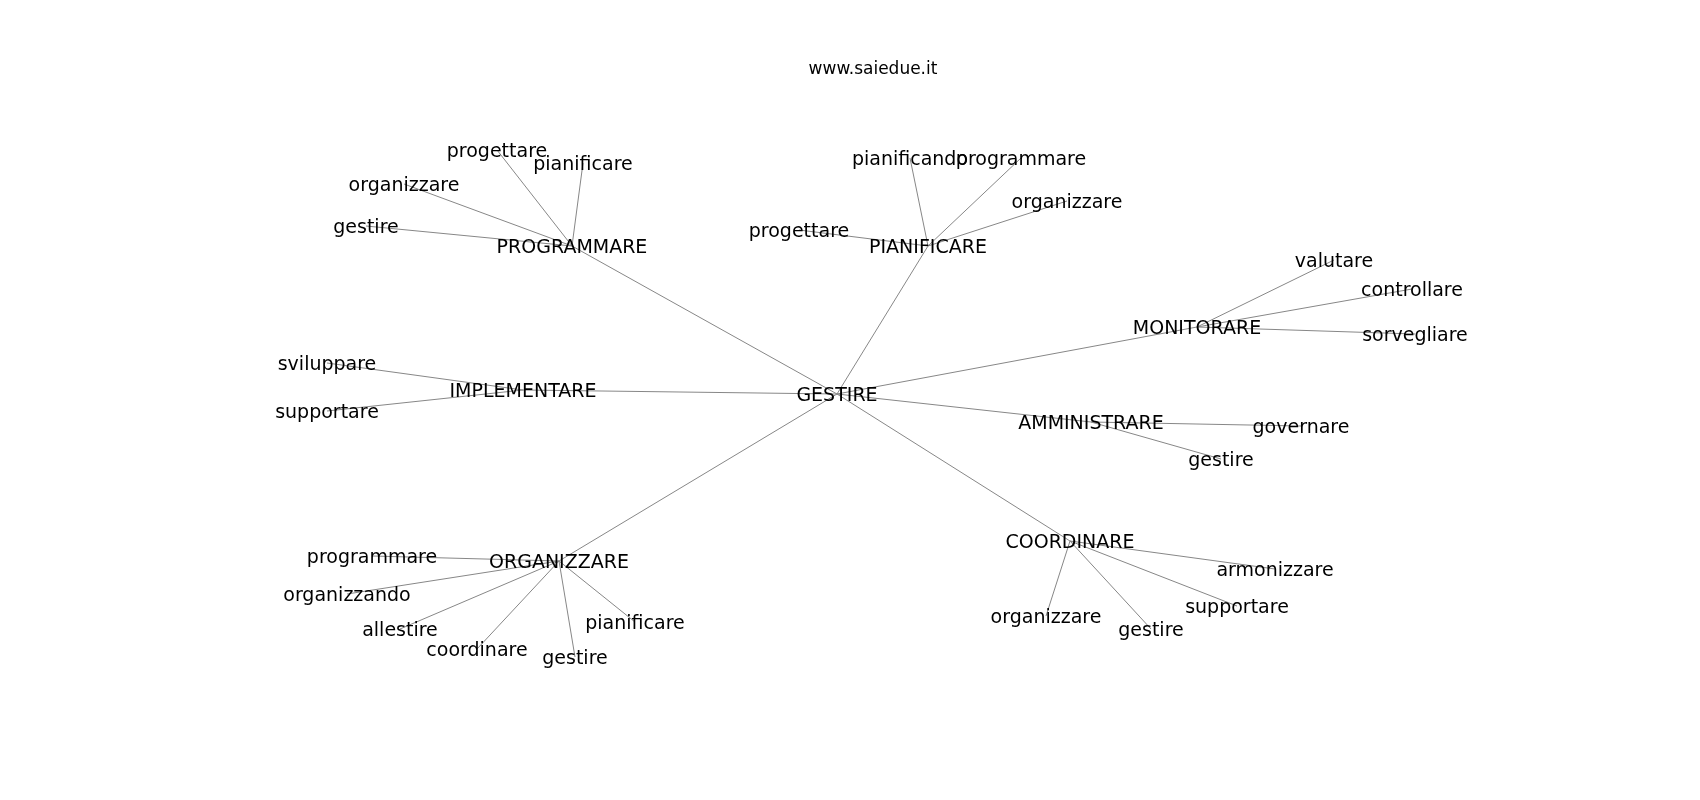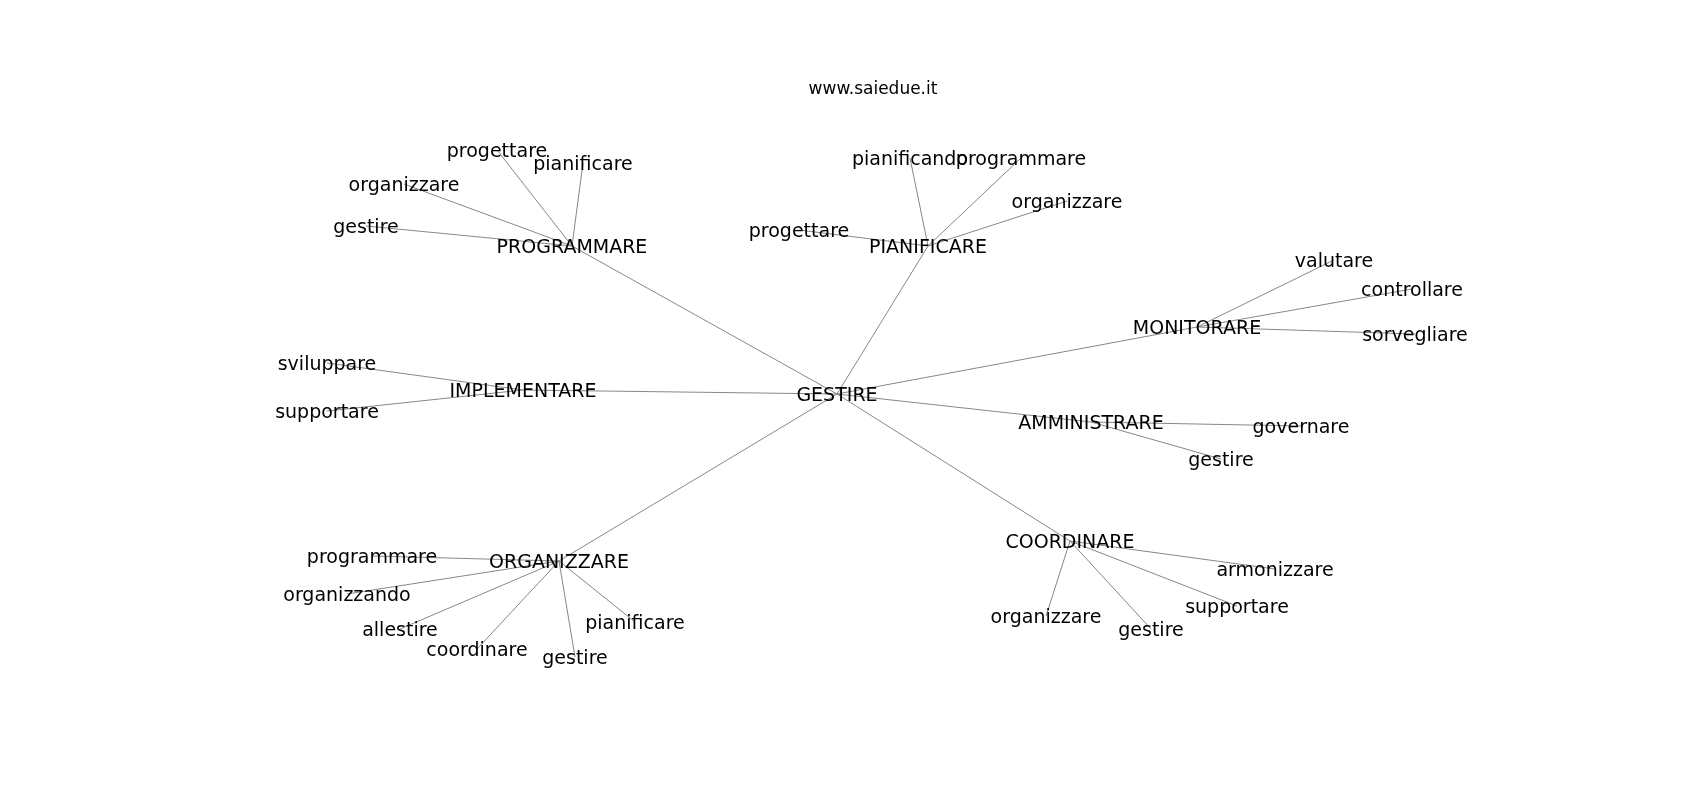--- a/index.html
+++ b/index.html
@@ -11,21 +11,21 @@
     position: relative;
     width: 1700px;
     height: 800px;
     background: var(--bg-color, #ffffff);
     overflow: hidden;
     font-family: "DejaVu Sans", sans-serif;
   }
   .figure-title {
     position: absolute;
     left: 873px;
-    top: 88px;
+    top: 68px;
     transform: translate(-50%, -50%);
     font-size: 17px;
     color: var(--text-color, #000000);
     white-space: nowrap;
   }
   svg.mindmap {
     position: absolute;
     left: 0;
     top: 0;
     width: 1700px;

